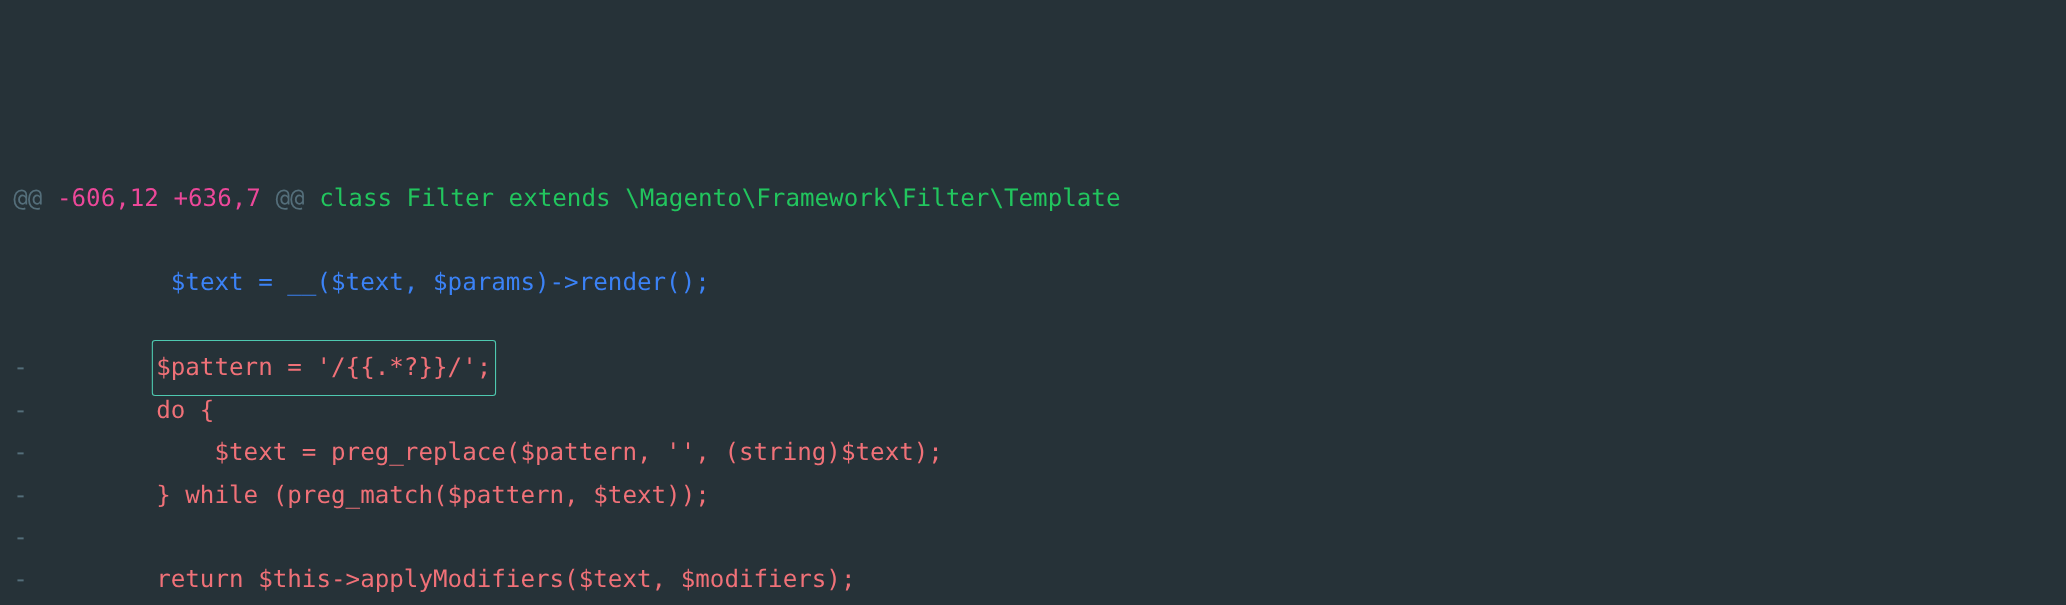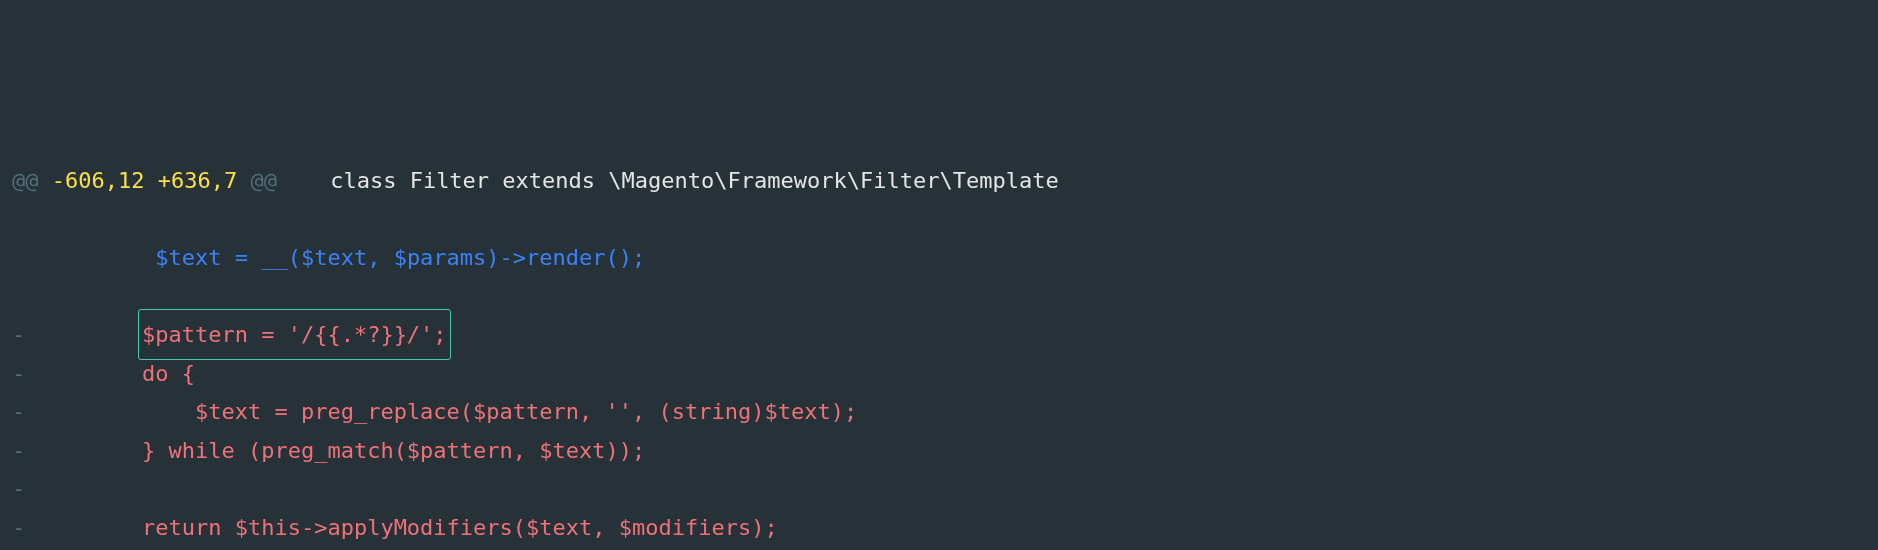--- a/index.html
+++ b/index.html
@@ -18,25 +18,24 @@
       overflow-x: auto;
     }
     .line {
       padding: 0 12px;
       min-height: 38px;
     }
     .hunk-marker {
       color: #546e7a;
     }
     .hunk-range {
-      color: #fde047;
+      color: #ec4899;
     }
     .hunk-context {
-      color: #e5e5e5;
-      padding-left: 40px;
+      color: #22c55e;
     }
     .marker {
       color: #546e7a;
       display: inline-block;
       width: 24px;
     }
     .deleted {
       color: #f07178;
     }
     .context {

